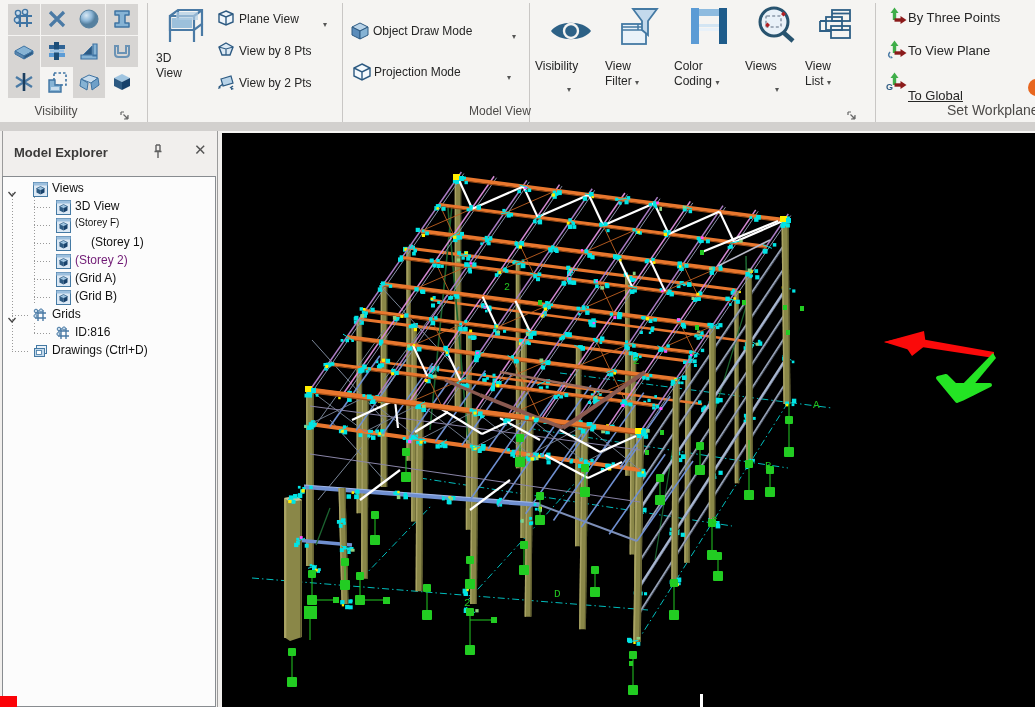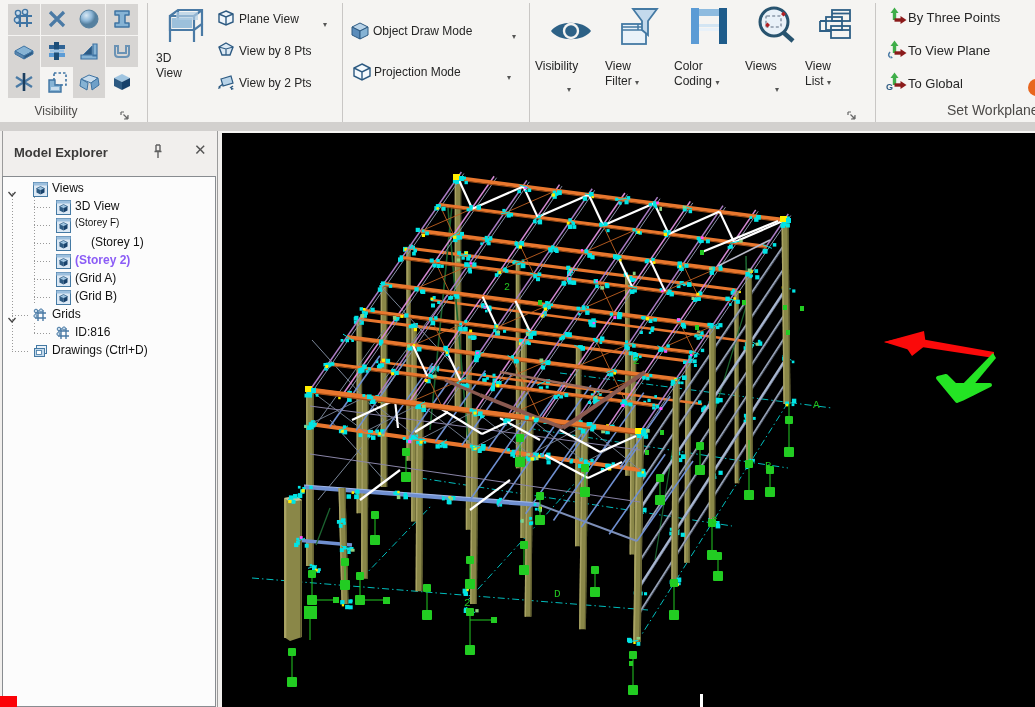--- a/index.html
+++ b/index.html
@@ -172,20 +172,21 @@
           <rect x="14" y="1" width="18" height="11"></rect>
           <path d="M14 4.5h18"></path>
           <rect x="8" y="8" width="16" height="13"></rect>
           <path d="M8 12h16"></path>
           <rect x="13" y="17" width="19" height="12"></rect>
           <path d="M13 21h19"></path>
           <path d="M2 12h6M2 12v10h11"></path>
         </g>
       </svg></div>
   <div class="lbl" style="left:805px;top:59px;width:60px;">View<br>List <span style="font-size:8px;color:#555;">▾</span></div>
+  <div class="glbl" style="left:300px;top:104px;width:400px;text-align:center;">Model View</div>
   <div style="position:absolute;left:847px;top:107px;"><svg width="10" height="10" viewBox="0 0 10 10" style="">
         <path d="M1 1v3M1 1h3M8 8H4M8 8V4M3.5 3.5L7 7" stroke="#666" stroke-width="1.2" fill="none"></path>
         <path d="M8 8L5 7.6 7.6 5z" fill="#666"></path>
       </svg></div>
   <div class="sep" style="left:875px;"></div>
   <div style="position:absolute;left:886px;top:5px;"><svg width="22" height="21" viewBox="0 0 22 21" style="">
         <path d="M8.5 15V7" stroke="#3fae49" stroke-width="3.4"></path>
         <path d="M4.5 8L8.5 2.5L12.5 8Z" fill="#3fae49"></path>
         <path d="M8.5 15h6.5" stroke="#8b1a1a" stroke-width="3.4"></path>
         <path d="M14.5 11L20.5 15L14.5 19Z" fill="#8b1a1a"></path>
@@ -200,21 +201,21 @@
         <path d="M4.5 20.5l2.4-0.6-1.6-2z" fill="#4a7aa5"></path>
       </svg></div>
   <div style="position:absolute;left:908px;top:43px;font-size:13px;color:#262626;">To View Plane</div>
   <div style="position:absolute;left:886px;top:70px;"><svg width="22" height="21" viewBox="0 0 22 21" style="">
         <path d="M8.5 15V7" stroke="#3fae49" stroke-width="3.4"></path>
         <path d="M4.5 8L8.5 2.5L12.5 8Z" fill="#3fae49"></path>
         <path d="M8.5 15h6.5" stroke="#8b1a1a" stroke-width="3.4"></path>
         <path d="M14.5 11L20.5 15L14.5 19Z" fill="#8b1a1a"></path>
         <text x="0" y="20" font-size="9" font-weight="bold" fill="#2d5a82" font-family="Liberation Sans">G</text>
       </svg></div>
-  <div style="position:absolute;left:908px;top:76px;font-size:13px;color:#262626;">To Global</div>
+  <div style="position:absolute;left:908px;top:88px;font-size:13px;color:#262626;text-decoration:underline;">To Global</div>
   <div class="glbl" style="left:947px;top:102px;font-size:14px;">Set Workplane</div>
   <div style="position:absolute;left:1028px;top:79px;width:17px;height:17px;border-radius:50%;background:#e8661f;"></div>
 </div>
 <div style="position:absolute;left:0;top:122px;width:1035px;height:9px;background:#d2d0ce;"></div>
 
 <div style="position:absolute;left:0;top:131px;width:222px;height:576px;background:#f1efed;">
   <div style="position:absolute;left:2px;top:0;width:1px;height:576px;background:#9b9b9b;"></div>
   <div style="position:absolute;left:14px;top:14px;font-size:13px;font-weight:bold;color:#3b3a39;">Model Explorer</div>
   <div style="position:absolute;left:151px;top:12px;"><svg width="14" height="17" viewBox="0 0 14 17" style="">
         <path d="M5 2h4M5 2v6h4V2M3.5 8.5h7M7 8.5V15" stroke="#606060" stroke-width="1.4" fill="none"></path>
@@ -268,21 +269,21 @@
           <polygon points="11.5,6.5 7.5,8.5 7.5,12.5 11.5,10.5" fill="#17416b"></polygon>
         </svg></div>
       <div style="position:absolute;left:88px;top:58px;font-size:12px;color:#111;white-space:nowrap;">(Storey 1)</div>
       <div style="position:absolute;left:53px;top:77px"><svg width="15" height="15" viewBox="0 0 15 15" style="">
           <rect x="0.5" y="0.5" width="14" height="14" fill="#dce9f5" stroke="#4479a3"></rect>
           <rect x="0.5" y="0.5" width="14" height="3" fill="#9dc0de"></rect>
           <polygon points="7.5,4.5 11.5,6.5 7.5,8.5 3.5,6.5" fill="#9fc4e0" stroke="#2d5a82" stroke-width="0.7"></polygon>
           <polygon points="3.5,6.5 7.5,8.5 7.5,12.5 3.5,10.5" fill="#2d5a82"></polygon>
           <polygon points="11.5,6.5 7.5,8.5 7.5,12.5 11.5,10.5" fill="#17416b"></polygon>
         </svg></div>
-      <div style="position:absolute;left:72px;top:76px;font-size:12px;color:#8b5cf6;white-space:nowrap;font-weight:bold;">(Storey 2)</div>
+      <div style="position:absolute;left:72px;top:76px;font-size:12px;color:#701a75;white-space:nowrap;">(Storey 2)</div>
       <div style="position:absolute;left:53px;top:95px"><svg width="15" height="15" viewBox="0 0 15 15" style="">
           <rect x="0.5" y="0.5" width="14" height="14" fill="#dce9f5" stroke="#4479a3"></rect>
           <rect x="0.5" y="0.5" width="14" height="3" fill="#9dc0de"></rect>
           <polygon points="7.5,4.5 11.5,6.5 7.5,8.5 3.5,6.5" fill="#9fc4e0" stroke="#2d5a82" stroke-width="0.7"></polygon>
           <polygon points="3.5,6.5 7.5,8.5 7.5,12.5 3.5,10.5" fill="#2d5a82"></polygon>
           <polygon points="11.5,6.5 7.5,8.5 7.5,12.5 11.5,10.5" fill="#17416b"></polygon>
         </svg></div>
       <div style="position:absolute;left:72px;top:94px;font-size:12px;color:#111;white-space:nowrap;">(Grid A)</div>
       <div style="position:absolute;left:53px;top:113px"><svg width="15" height="15" viewBox="0 0 15 15" style="">
           <rect x="0.5" y="0.5" width="14" height="14" fill="#dce9f5" stroke="#4479a3"></rect>

